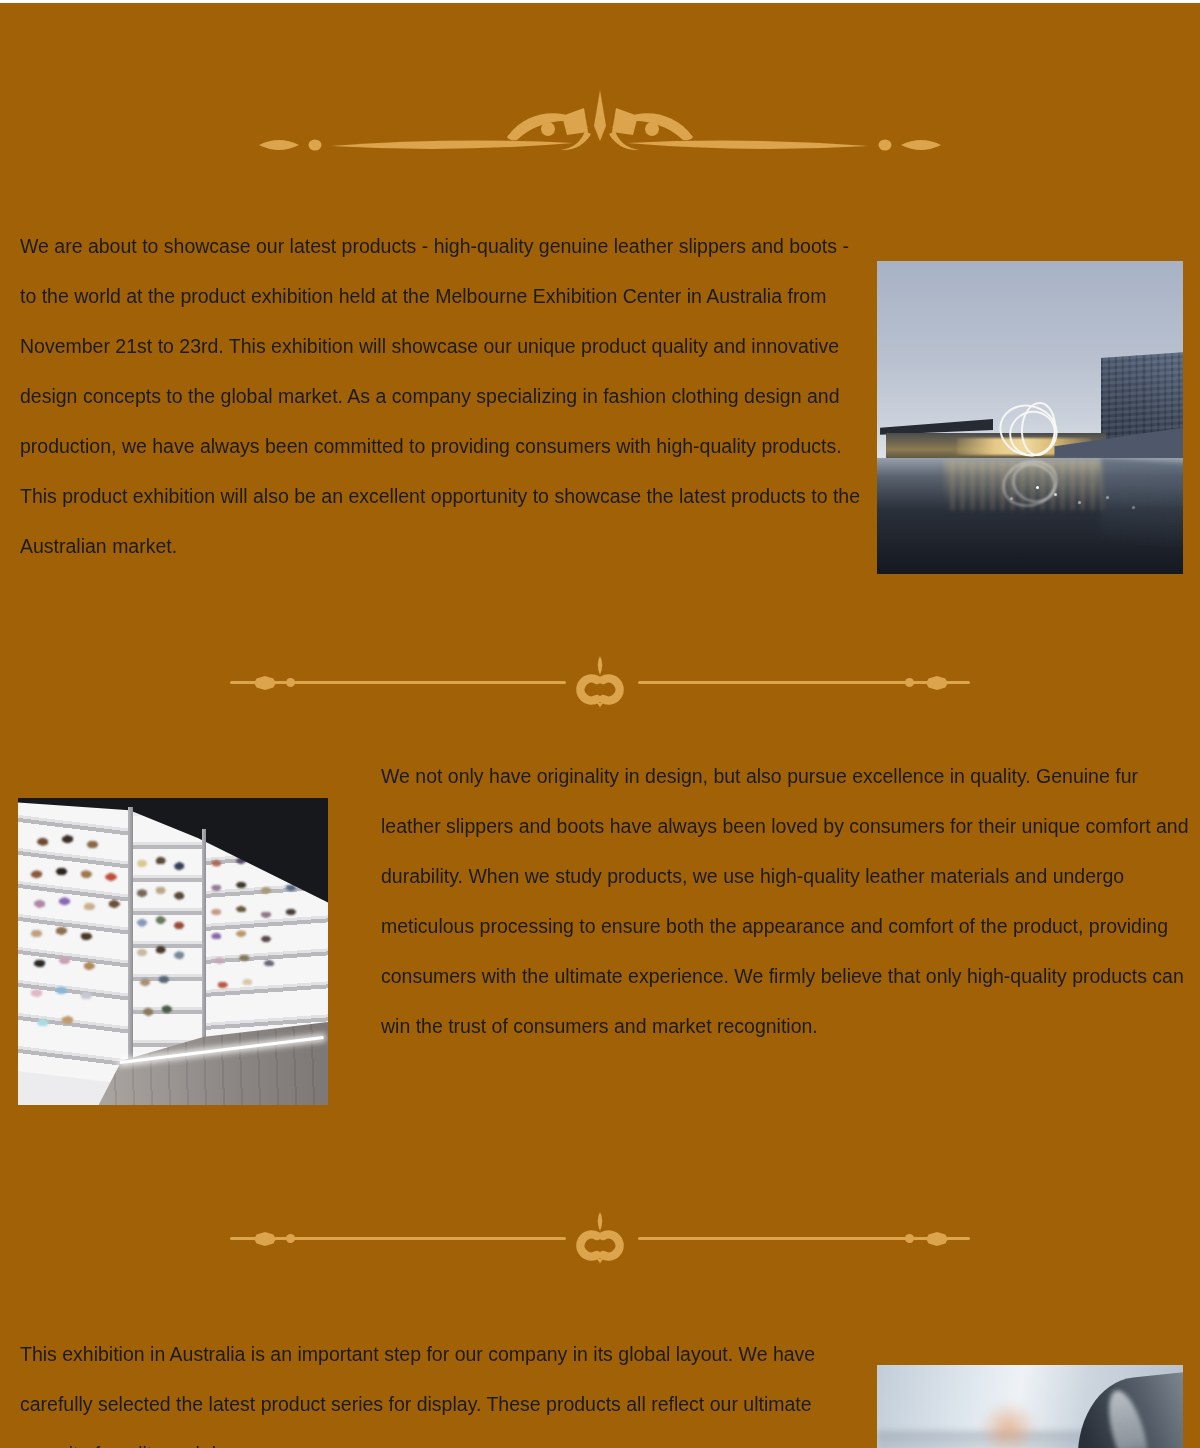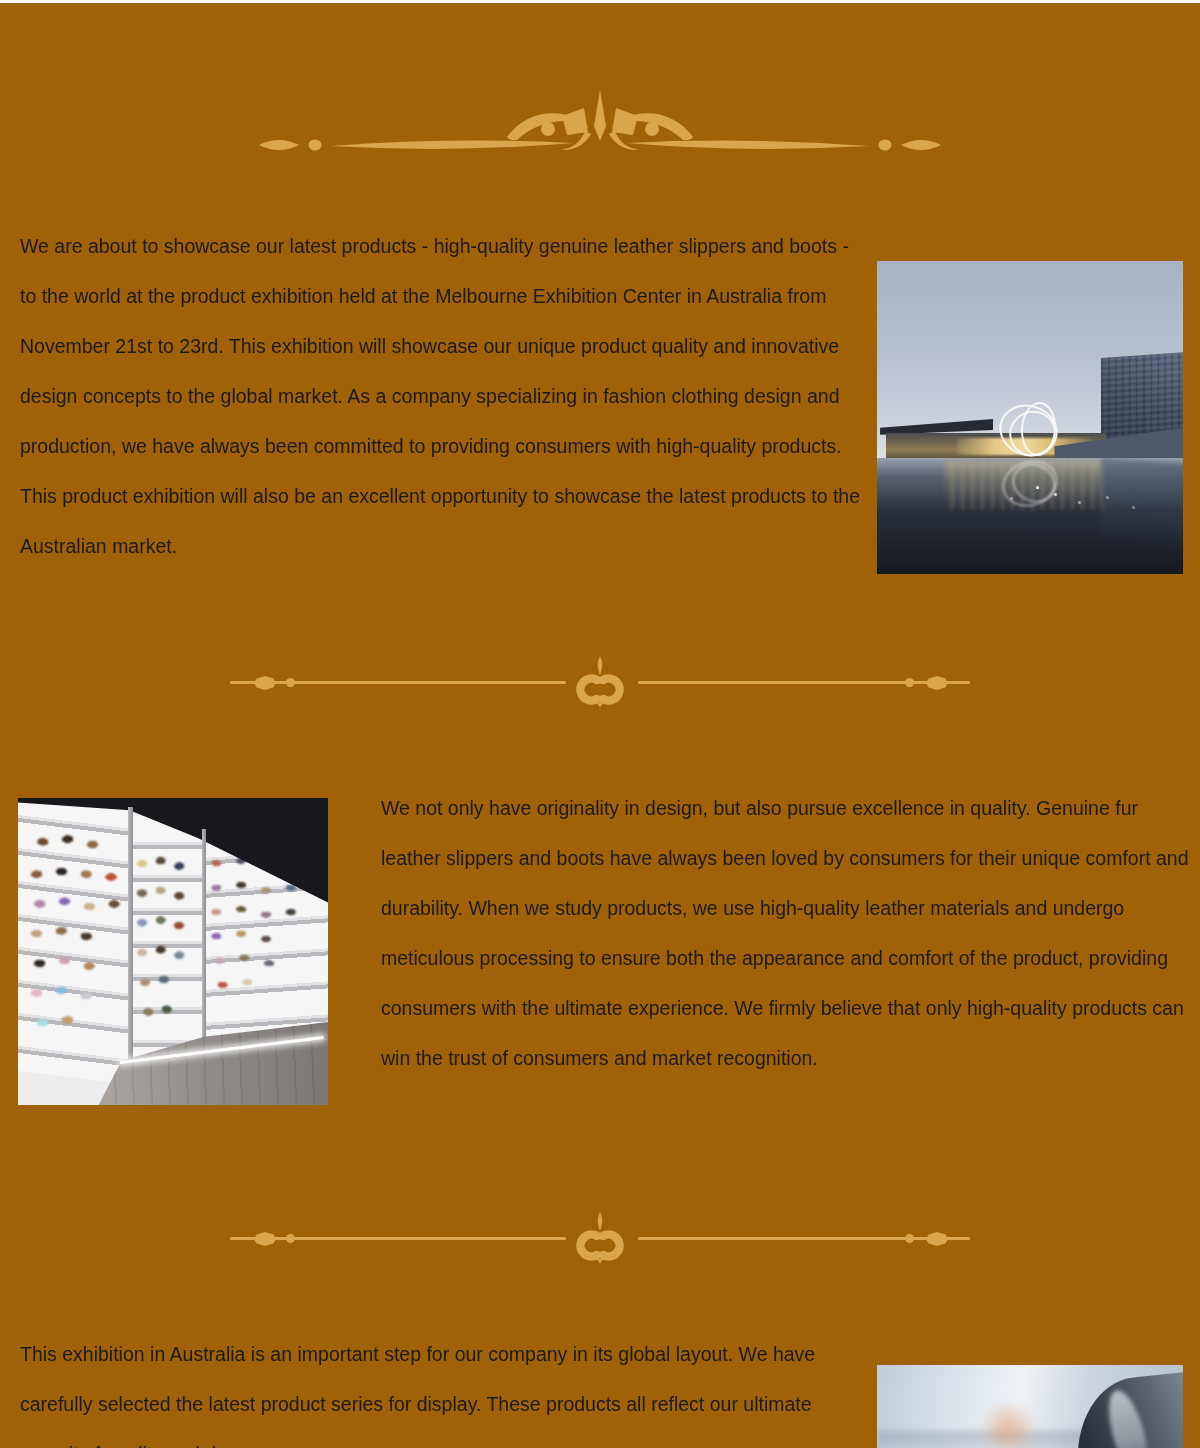--- a/index.html
+++ b/index.html
@@ -12,21 +12,21 @@
     background:#a16207;overflow:hidden;
     font-family:"Liberation Sans","DejaVu Sans",sans-serif;
     color:var(--ink);
   }
   .para{
     position:absolute;margin:0;
     font-size:19.5px;line-height:50px;color:var(--ink);
     text-align:left;white-space:normal;
   }
   .para1{left:20px;top:218px;width:846px;}
-  .para2{left:381px;top:780px;width:812px;}
+  .para2{left:381px;top:748px;width:812px;}
   .para3{left:20px;top:1326px;width:846px;}
 
   
   .orn-top{position:absolute;left:255px;top:85px;width:690px;height:70px;}
   .orn-fill{fill:var(--gold);}
   .divider{position:absolute;left:230px;width:740px;height:56px;}
   .div2{top:651px;} .div3{top:1207px;}
   .dv-line{position:absolute;top:27px;height:3px;background:var(--gold);border-radius:2px;}
   .dv-line.l{left:0;width:336px;}
   .dv-line.r{left:408px;width:332px;}

